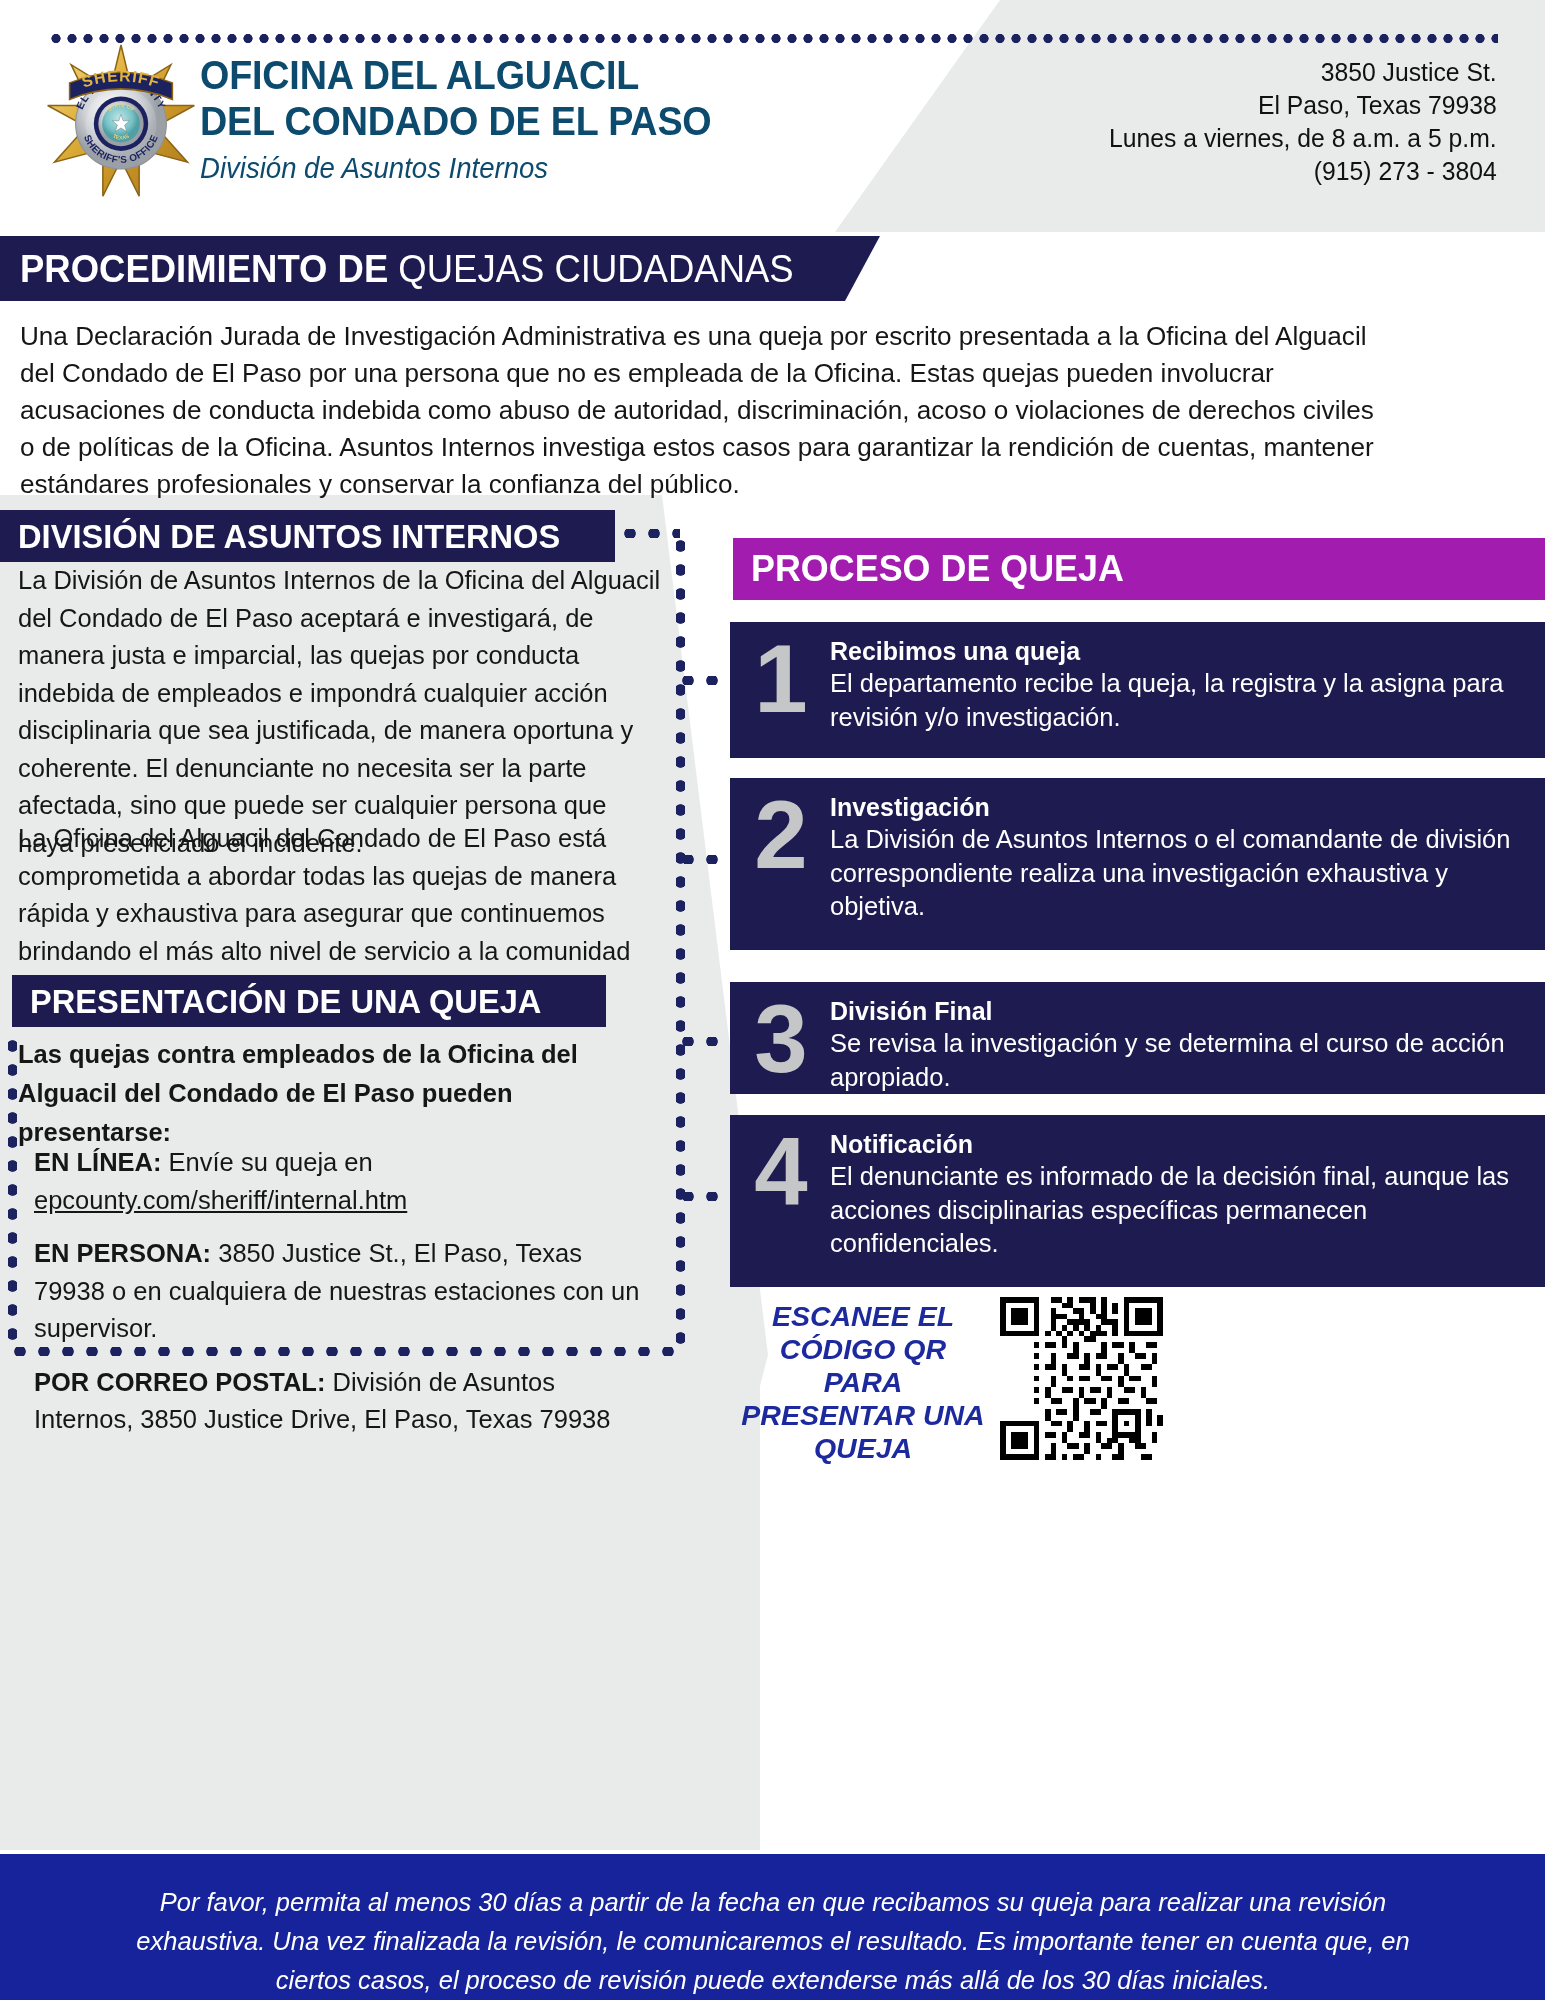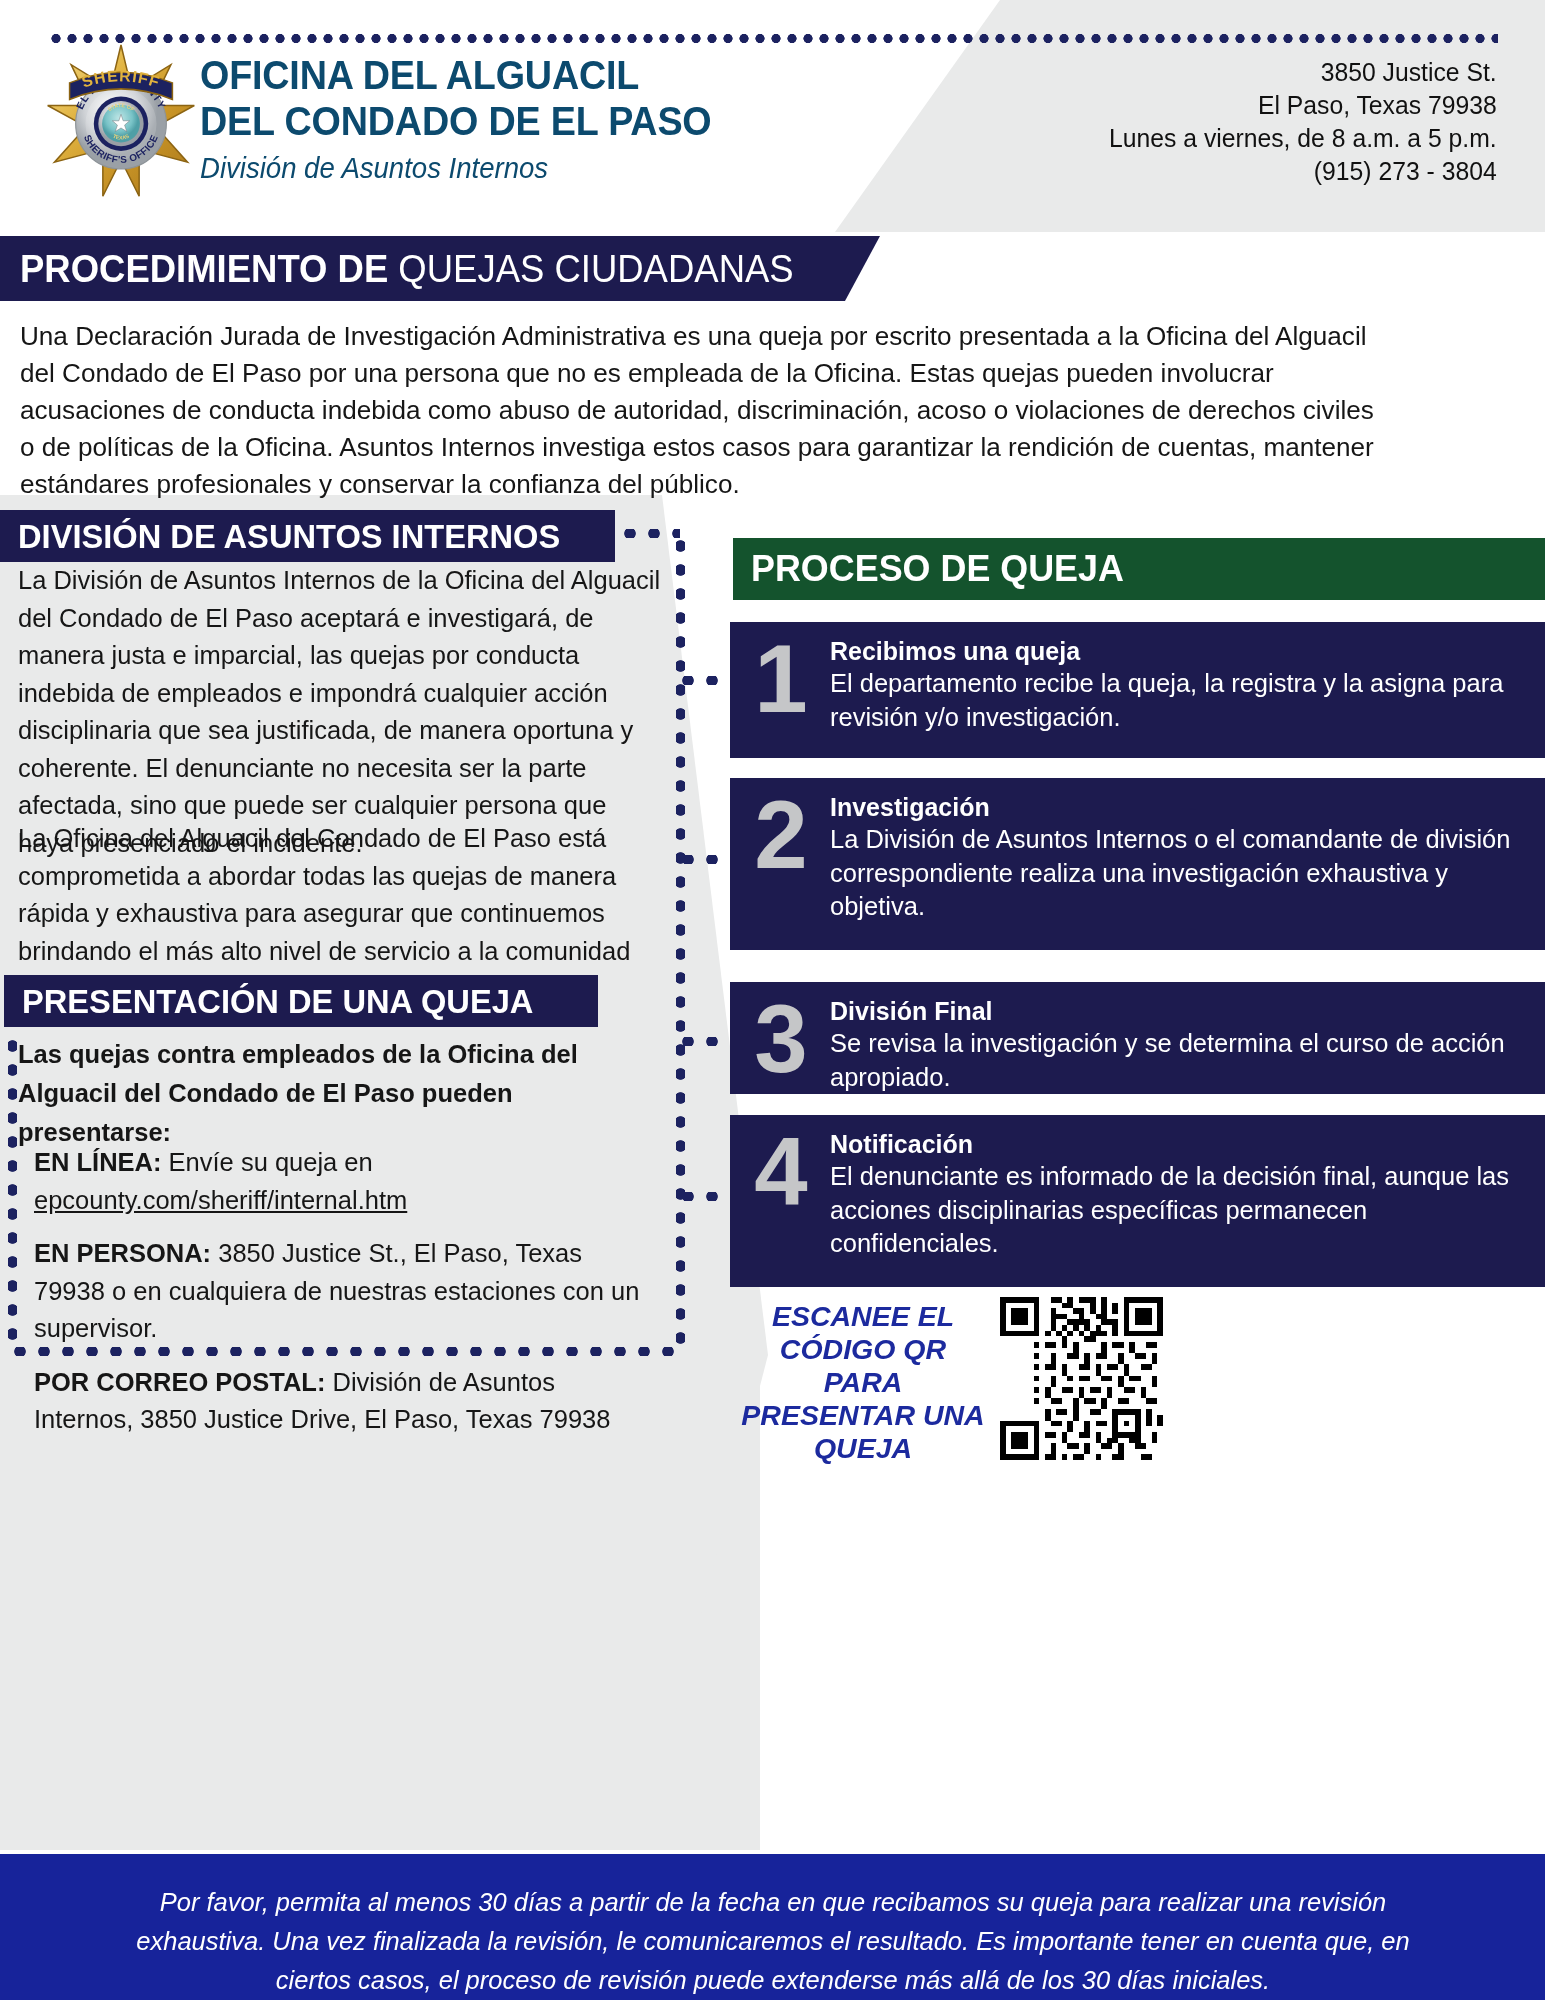--- a/index.html
+++ b/index.html
@@ -143,21 +143,21 @@
     color: #fff;
     font-weight: 800;
     font-size: 34px;
     line-height: 36px;
     margin-left: 18px;
     white-space: nowrap;
     transform: scaleX(0.96);
     transform-origin: left center;
   }
   #sec-head-ia { top: 510px; left: 0; width: 615px; }
-  #sec-head-pq { top: 975px; left: 4px; width: 594px; }
+  #sec-head-pq { top: 975px; left: 12px; width: 594px; }
 
   .lbody {
     position: absolute;
     left: 18px;
     width: 645px;
     font-size: 25.5px;
     line-height: 37.5px;
     color: #161616;
   }
   #lbody-1 { top: 562px; }
@@ -200,21 +200,21 @@
     width: 9px; height: 318px;
     background-image: radial-gradient(circle, #1c2260 0 42%, transparent 48%);
     background-size: 9px 24px;
     background-repeat: repeat-y;
     z-index: 5;
   }
   .proc-head {
     position: absolute;
     top: 538px; left: 733px;
     width: 812px; height: 62px;
-    background: #14532d;
+    background: #a21caf;
     display: flex; align-items: center;
   }
   .proc-head span {
     color: #fff; font-weight: 800;
     font-size: 37px; margin-left: 18px;
     white-space: nowrap;
     transform: scaleX(0.97);
     transform-origin: left center;
   }
   .step {

